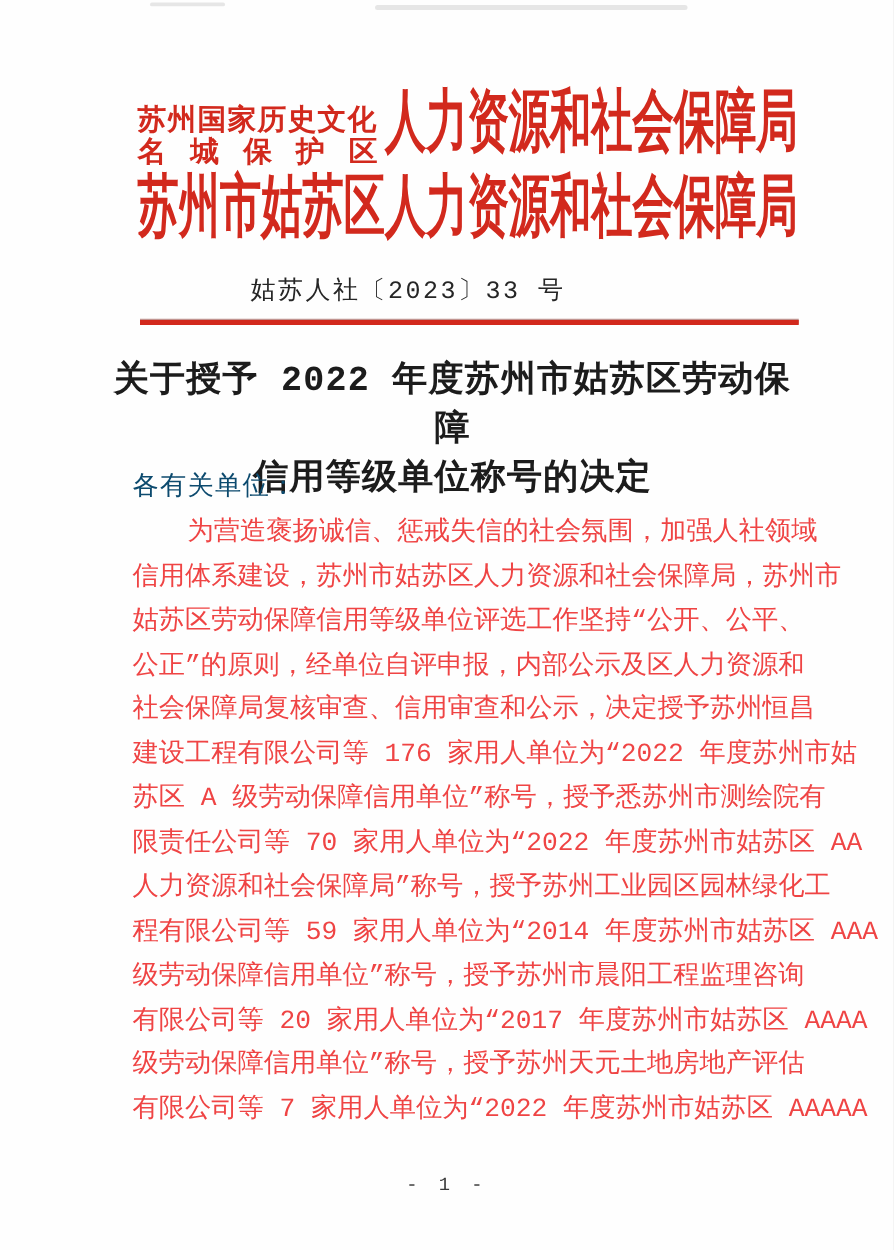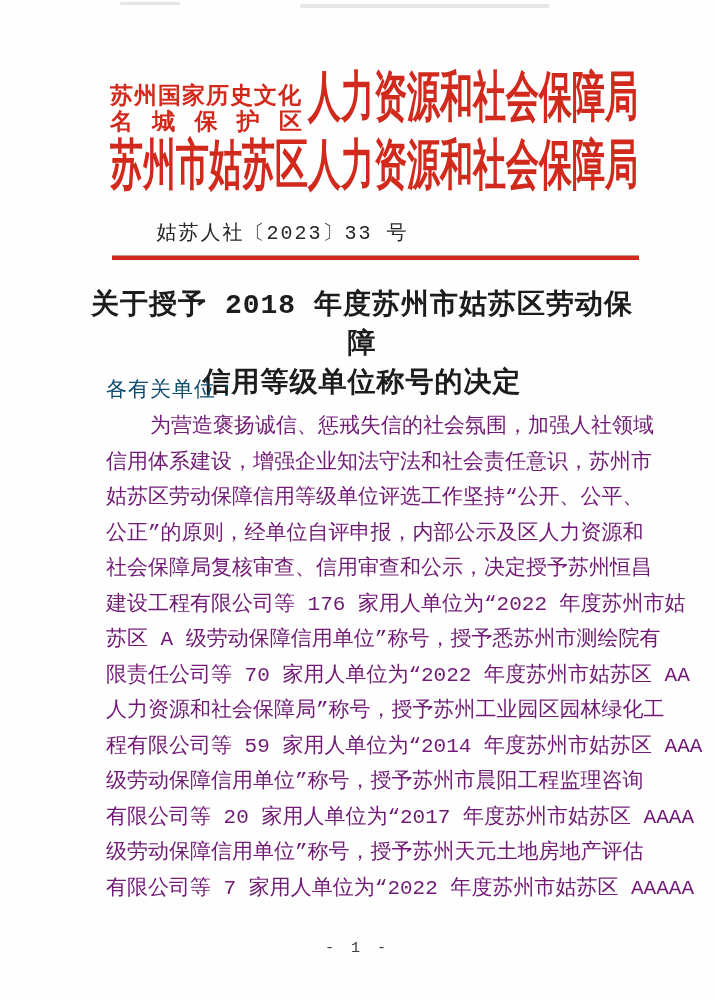--- a/index.html
+++ b/index.html
@@ -23,21 +23,21 @@
   .hdr-big {
     position:absolute; color:var(--red); font-weight:700; white-space:nowrap;
     font-size:33px; line-height:33px;
     transform:scaleY(1.65); transform-origin:0 0;
   }
   .big1 { left:308px; top:74px; }
   .big2 { left:110px; top:142px; }
 
   .doc-number {
     position:absolute; left:0; top:220px; width:565px; text-align:center;
-    font-size:20px; line-height:28px; color:#262626; letter-spacing:2px;
+    font-size:20px; line-height:28px; color:#262626; letter-spacing:2px;padding-left:44px;
   }
 
   .red-line {
     position:absolute; left:112px; top:256px; width:527px; height:4px;
     background:var(--red);
     box-shadow:0 -1px 0 rgba(120,20,10,.45);
   }
 
   .title {
     position:absolute; left:88px; top:286px; width:548px; text-align:center;
@@ -45,21 +45,21 @@
     letter-spacing:1px;
   }
 
   .salutation {
     position:absolute; left:106px; top:378px;
     font-size:21px; line-height:26px; color:#0c4a6e; letter-spacing:1px;
   }
 
   .body {
     position:absolute; left:106px; top:409px; width:516px;
-    font-size:21px; line-height:35.5px; color:#701a75;
+    font-size:21px; line-height:35.5px; color:#ef4444;
   }
   .body-line { text-align:justify; text-align-last:justify; height:35.5px; overflow:visible; white-space:nowrap; }
   .body-line:first-of-type { text-indent:44px; }
 
   .footer-page-number {
     position:absolute; left:0; top:940px; width:715px; text-align:center;
     font-size:15px; letter-spacing:4px; color:#3a3a3a;
   }
 </style>
 </head>
@@ -76,30 +76,30 @@
   </div>
 
   <div class="hdr-big big1">人力资源和社会保障局</div>
   <div class="hdr-big big2">苏州市姑苏区人力资源和社会保障局</div>
 
   <div class="doc-number">姑苏人社〔2023〕33 号</div>
 
   <div class="red-line"></div>
 
   <div class="title">
-    <div>关于授予 2018 年度苏州市姑苏区劳动保障</div>
+    <div>关于授予 2022 年度苏州市姑苏区劳动保障</div>
     <div>信用等级单位称号的决定</div>
   </div>
 
   <div class="salutation">各有关单位：</div>
 
   <div class="body">
 
   <div class="body-line">为营造褒扬诚信、惩戒失信的社会氛围，加强人社领域</div>
-      <div class="body-line">信用体系建设，增强企业知法守法和社会责任意识，苏州市</div>
+      <div class="body-line">信用体系建设，苏州市姑苏区人力资源和社会保障局，苏州市</div>
       <div class="body-line">姑苏区劳动保障信用等级单位评选工作坚持“公开、公平、</div>
       <div class="body-line">公正”的原则，经单位自评申报，内部公示及区人力资源和</div>
       <div class="body-line">社会保障局复核审查、信用审查和公示，决定授予苏州恒昌</div>
       <div class="body-line">建设工程有限公司等 176 家用人单位为“2022 年度苏州市姑</div>
       <div class="body-line">苏区 A 级劳动保障信用单位”称号，授予悉苏州市测绘院有</div>
       <div class="body-line">限责任公司等 70 家用人单位为“2022 年度苏州市姑苏区 AA</div>
       <div class="body-line">人力资源和社会保障局”称号，授予苏州工业园区园林绿化工</div>
       <div class="body-line">程有限公司等 59 家用人单位为“2014 年度苏州市姑苏区 AAA</div>
       <div class="body-line">级劳动保障信用单位”称号，授予苏州市晨阳工程监理咨询</div>
       <div class="body-line">有限公司等 20 家用人单位为“2017 年度苏州市姑苏区 AAAA</div>

